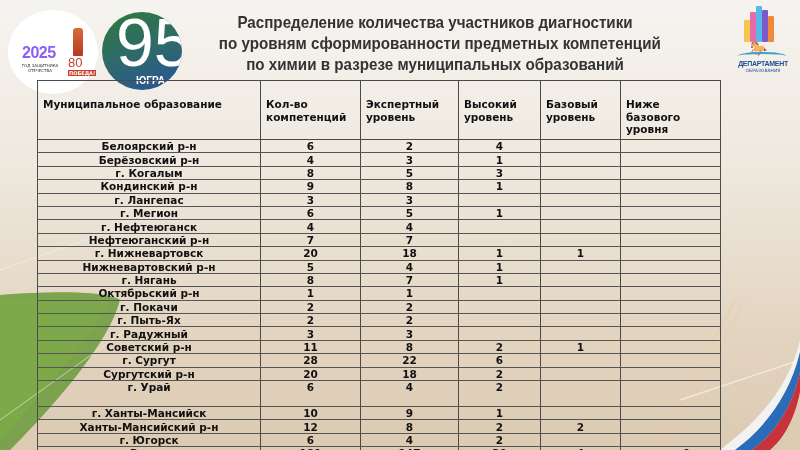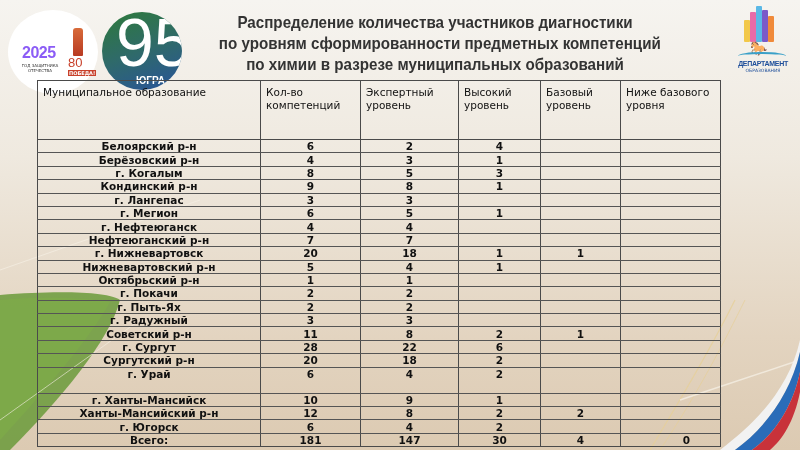--- a/index.html
+++ b/index.html
@@ -68,21 +68,21 @@
   table.data th, table.data td {
     border-left: 1.5px solid #4a4a4a;
     border-right: 1.5px solid #4a4a4a;
     border-bottom: 1.2px solid #555;
     padding: 0 5px;
     white-space: nowrap;
     overflow: hidden;
   }
   table.data th {
     height: 59px; vertical-align: top; text-align: left;
-    font-weight: normal; line-height: 12.5px; padding-top: 5px;
+    font-weight: bold; line-height: 12.5px; padding-top: 17px;
     border-top: 1.5px solid #4a4a4a;
     border-bottom: 1.5px solid #4a4a4a;
     white-space: normal;
   }
   table.data td { height: 13.4px; line-height: 12px; font-weight: bold; }
   table.data td.name { text-align: center; }
   table.data td.num { text-align: center; }
   table.data tr.tall td { height: 26px; vertical-align: top; }
   table.data tr.total td { font-weight: bold; border-bottom: 1.5px solid #4a4a4a; }
   table.data tr.total td.last { text-align: right; padding-right: 30px; }
@@ -237,20 +237,28 @@
         </tr>
         <tr>
           <td class="name">Нижневартовский р-н</td>
           <td class="num">5</td>
           <td class="num">4</td>
           <td class="num">1</td>
           <td class="num"></td>
           <td class="num"></td>
         </tr>
         <tr>
+          <td class="name">г. Нягань</td>
+          <td class="num">8</td>
+          <td class="num">7</td>
+          <td class="num">1</td>
+          <td class="num"></td>
+          <td class="num"></td>
+        </tr>
+        <tr>
           <td class="name">Октябрьский р-н</td>
           <td class="num">1</td>
           <td class="num">1</td>
           <td class="num"></td>
           <td class="num"></td>
           <td class="num"></td>
         </tr>
         <tr>
           <td class="name">г. Покачи</td>
           <td class="num">2</td>

